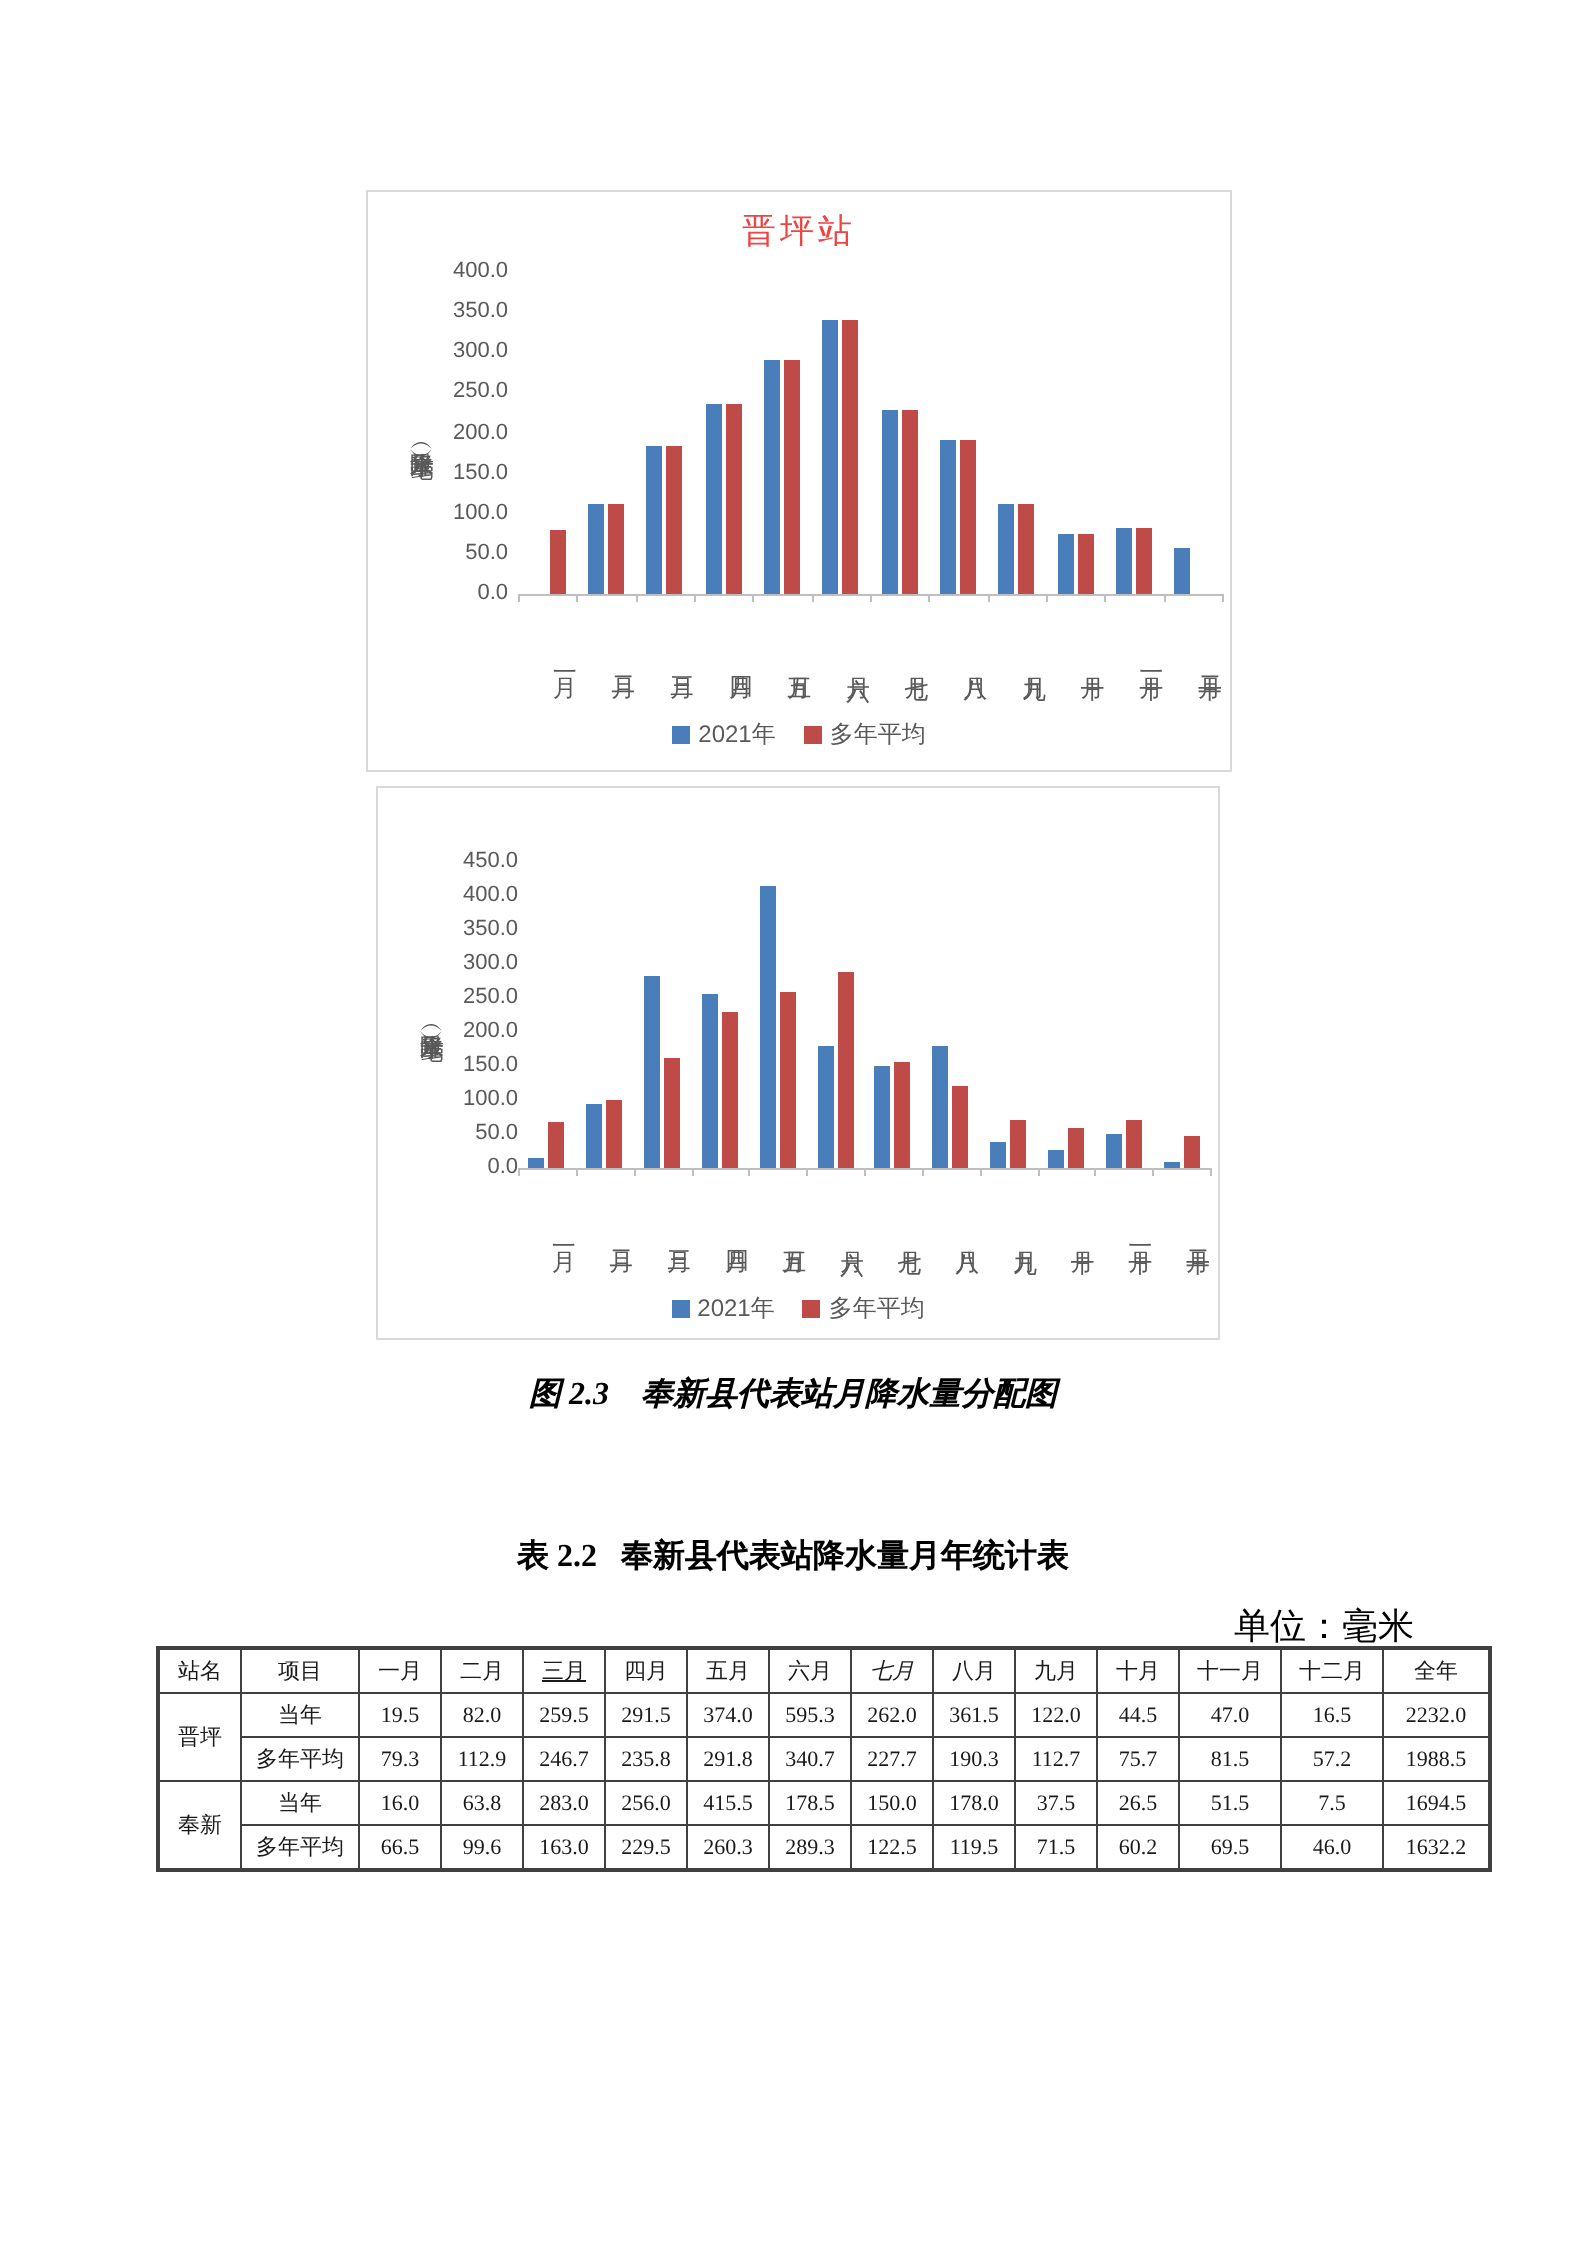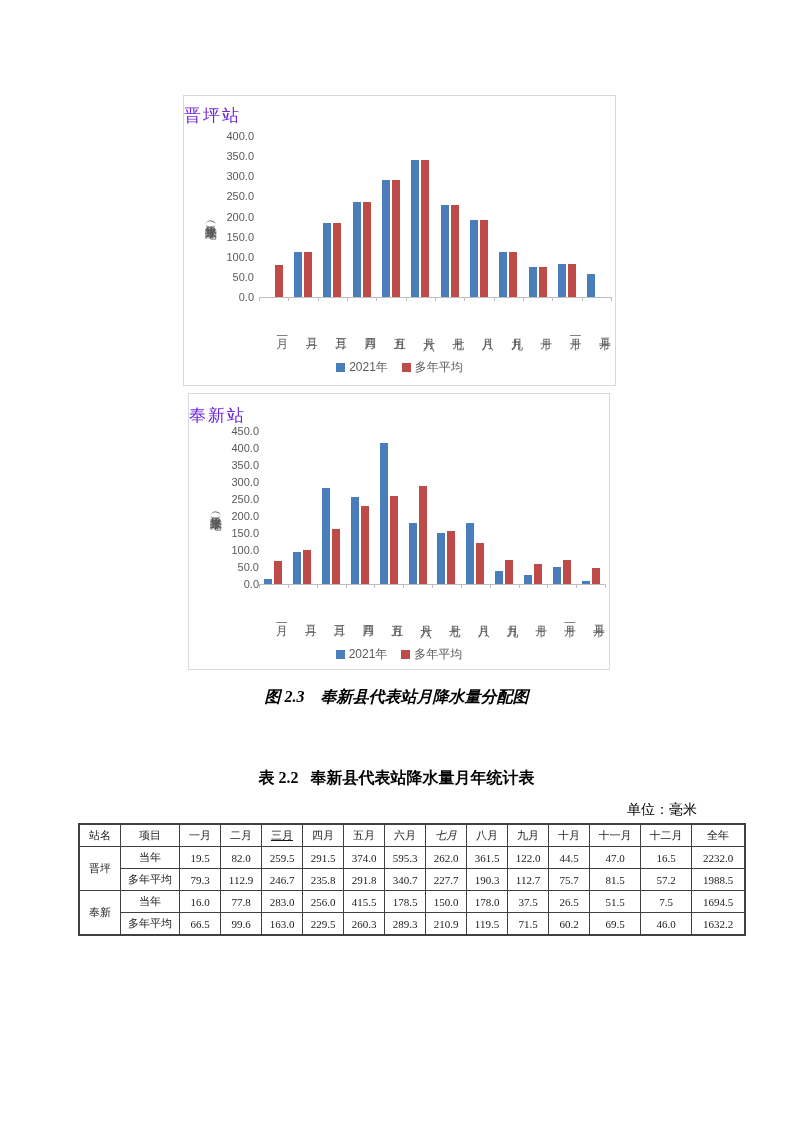--- a/index.html
+++ b/index.html
@@ -6,22 +6,22 @@
   body{
     width:793px;height:1122px;position:relative;background:#ffffff;
     font-family:"Liberation Serif","DejaVu Serif",serif;color:#1a1a1a;
   }
   
   .chart-box{
     position:absolute;background:#ffffff;border:1px solid #d9d9d9;
     font-family:"Liberation Sans","DejaVu Sans",sans-serif;color:#595959;
   }
   .chart-title{
-    position:absolute;top:var(--title-top);left:0;right:0;
-    font-size:17px;color:#6d28d9;letter-spacing:2px;
+    position:absolute;top:var(--title-top);left:0;right:0;text-align:center;
+    font-size:17px;color:#ef4444;letter-spacing:2px;
   }
   .ylabel{
     position:absolute;left:18px;top:var(--plot-top);height:var(--plot-height);
     width:18px;display:flex;align-items:center;justify-content:center;
     writing-mode:vertical-rl;text-orientation:upright;font-size:12px;line-height:1;
   }
   .yticks{
     position:absolute;left:30px;width:40px;top:var(--plot-top);height:var(--plot-height);
   }
   .ytick{
@@ -52,21 +52,21 @@
     top:calc(var(--plot-top) + var(--plot-height) + 62px);
     display:flex;justify-content:center;gap:14px;font-size:12px;
   }
   .lgitem{display:flex;align-items:center;gap:4px;}
   .swatch{width:9px;height:9px;display:inline-block;}
   
   .caption{
     position:absolute;left:0;width:793px;text-align:center;
     font-weight:700;font-size:16px;white-space:pre;color:#000;
   }
-  .unit-label{position:absolute;top:801px;right:96px;font-size:14px;color:#000;margin-left:31px;}
+  .unit-label{position:absolute;top:801px;right:86px;font-size:18px;color:#000;margin-left:31px;}
   
   .stat-table{
     position:absolute;left:78px;top:823px;width:630px;
     border-collapse:collapse;table-layout:fixed;
     font-size:11px;color:#1a1a1a;
   }
   .stat-table th,.stat-table td{
     border:1px solid #404040;text-align:center;vertical-align:middle;
     height:21px;padding:0 1px;font-weight:400;overflow:hidden;
   }
@@ -174,21 +174,20 @@
         <span>2021年</span>
       </span>
       <span class="lgitem">
         <span class="swatch" style="background: rgb(190, 75, 72);"></span>
         <span>多年平均</span>
       </span>
     </div>
 </div>
 
 <div class="chart-box" style="left:188px;top:393px;width:420px;height:275px;--title-top:10px;--plot-left:70px;--plot-top:37px;--plot-width:346px;--plot-height:153px;">
-  <div class="chart-title">奉新站</div>
   <div class="ylabel">降水量（毫米）</div>
   <div class="yticks">
       <div class="ytick" style="bottom: 100%;">450.0</div>
       <div class="ytick" style="bottom: 88.8889%;">400.0</div>
       <div class="ytick" style="bottom: 77.7778%;">350.0</div>
       <div class="ytick" style="bottom: 66.6667%;">300.0</div>
       <div class="ytick" style="bottom: 55.5556%;">250.0</div>
       <div class="ytick" style="bottom: 44.4444%;">200.0</div>
       <div class="ytick" style="bottom: 33.3333%;">150.0</div>
       <div class="ytick" style="bottom: 22.2222%;">100.0</div>
@@ -342,42 +341,42 @@
         <td>112.7</td>
         <td>75.7</td>
         <td>81.5</td>
         <td>57.2</td>
         <td>1988.5</td>
       </tr>
       <tr>
         <td rowspan="2">奉新</td>
         <td>当年</td>
         <td>16.0</td>
-        <td>77.8</td>
+        <td>63.8</td>
         <td>283.0</td>
         <td>256.0</td>
         <td>415.5</td>
         <td>178.5</td>
         <td>150.0</td>
         <td>178.0</td>
         <td>37.5</td>
         <td>26.5</td>
         <td>51.5</td>
         <td>7.5</td>
         <td>1694.5</td>
       </tr>
       <tr>
         <td>多年平均</td>
         <td>66.5</td>
         <td>99.6</td>
         <td>163.0</td>
         <td>229.5</td>
         <td>260.3</td>
         <td>289.3</td>
-        <td>210.9</td>
+        <td>122.5</td>
         <td>119.5</td>
         <td>71.5</td>
         <td>60.2</td>
         <td>69.5</td>
         <td>46.0</td>
         <td>1632.2</td>
       </tr>
     </tbody>
 </table>
 

